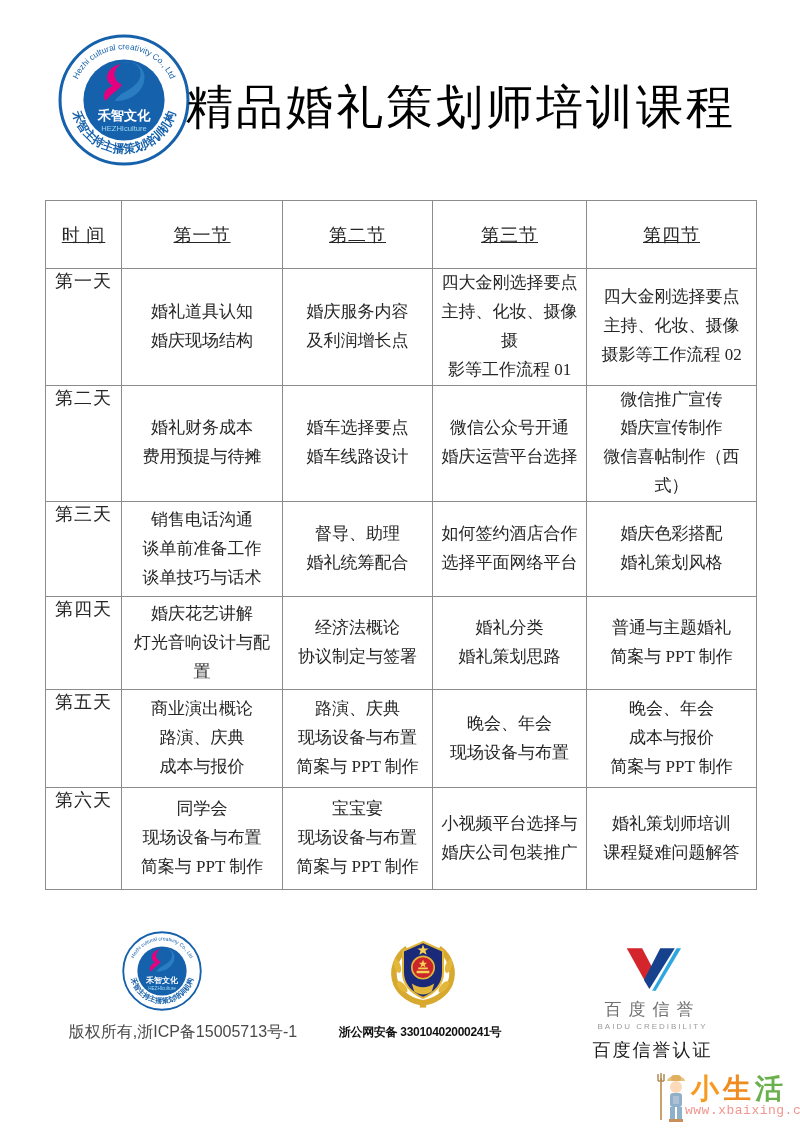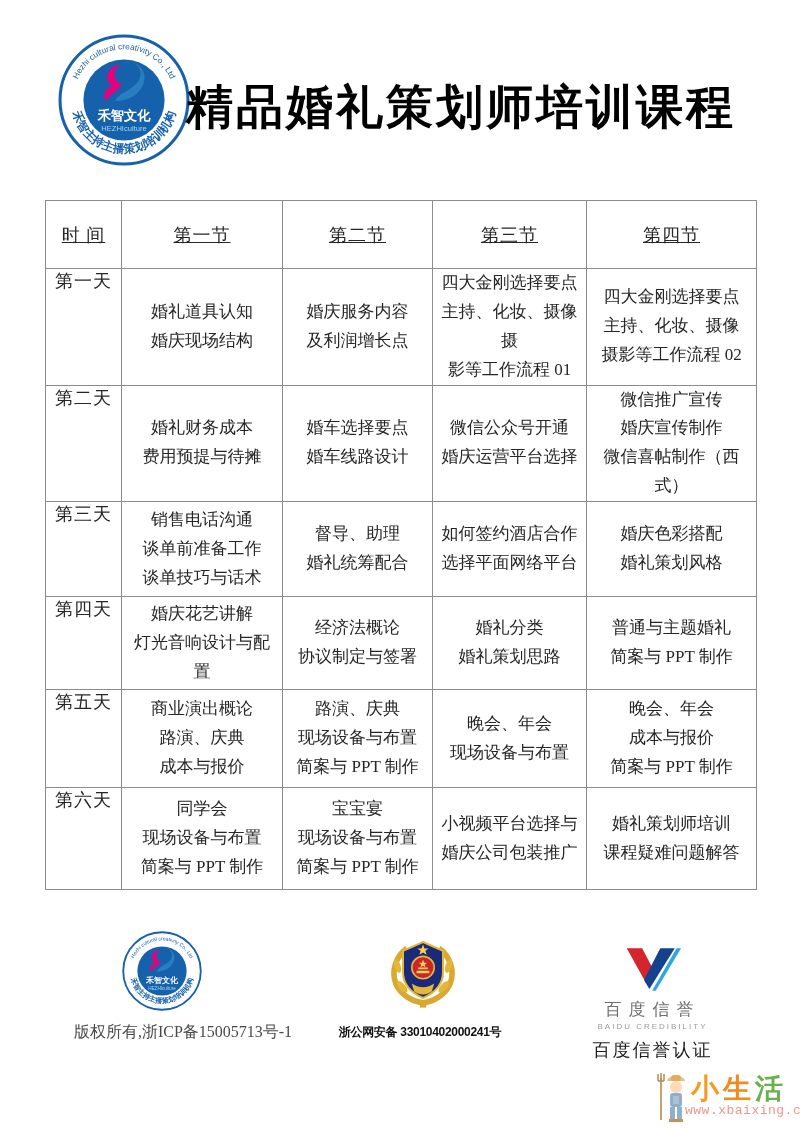--- a/index.html
+++ b/index.html
@@ -5,37 +5,37 @@
   html,body{margin:0;padding:0;}
   body{width:800px;height:1128px;background:#ffffff;position:relative;overflow:hidden;
        font-family:"Liberation Serif","DejaVu Serif",serif;}
   .page{position:absolute;inset:0;background:#fff;}
 
   
   .logo-big{position:absolute;left:58px;top:34px;width:132px;height:132px;}
   .logo-small{position:absolute;left:122px;top:931px;width:80px;height:80px;}
   .page-title{position:absolute;left:186px;top:76px;width:575px;
       font-family:"Liberation Sans","DejaVu Sans",sans-serif;
-      font-weight:bold;font-size:47px;letter-spacing:3px;color:#000;white-space:nowrap;}
+      font-weight:normal;font-size:47px;letter-spacing:3px;color:#000;white-space:nowrap;}
 
   
   table.course{position:absolute;left:45px;top:200px;width:711px;
       border-collapse:collapse;table-layout:fixed;color:#262626;}
   table.course th,table.course td{border:1px solid #8c8c8c;text-align:center;
       font-weight:normal;padding:0 4px;}
   table.course th{font-size:18px;letter-spacing:1px;}
   td.day{vertical-align:top;padding-top:24px;font-size:18px;letter-spacing:1px;}
   td.cell{white-space:pre-line;vertical-align:middle;font-size:17px;line-height:1.7;}
   col.c0{width:76px;}col.c1{width:161px;}col.c2{width:150px;}col.c3{width:154px;}col.c4{width:170px;}
   tr.rh{height:68px;text-decoration:underline;}tr.r1{height:100px;}tr.r2{height:94px;}tr.r3{height:95px;}
   tr.r4{height:93px;}tr.r5{height:98px;}tr.r6{height:102px;}
 
   
   .copyright{position:absolute;left:63px;top:1022px;width:240px;text-align:center;
-      font-family:Liberation Serif, serif;
+      font-family:Liberation Sans, sans-serif;
       font-size:16px;color:#4a4a4a;white-space:nowrap;}
   .police-badge{position:absolute;left:383px;top:930px;width:80px;height:84px;}
   .police-text{position:absolute;left:315px;top:1024px;width:210px;text-align:center;
       font-family:"Liberation Sans","DejaVu Sans",sans-serif;
       font-size:12px;font-weight:bold;color:#111;white-space:nowrap;letter-spacing:-0.3px;}
   .baidu{position:absolute;left:575px;top:944px;width:155px;text-align:center;
       font-family:"Liberation Sans","DejaVu Sans",sans-serif;}
   .baidu-v{width:58px;height:50px;display:block;margin:0 auto;}
   .baidu-cn{font-size:17px;color:#6f6f6f;letter-spacing:7px;margin-top:4px;}
   .baidu-en{font-size:8px;color:#9a9a9a;letter-spacing:2px;margin-top:1px;}

